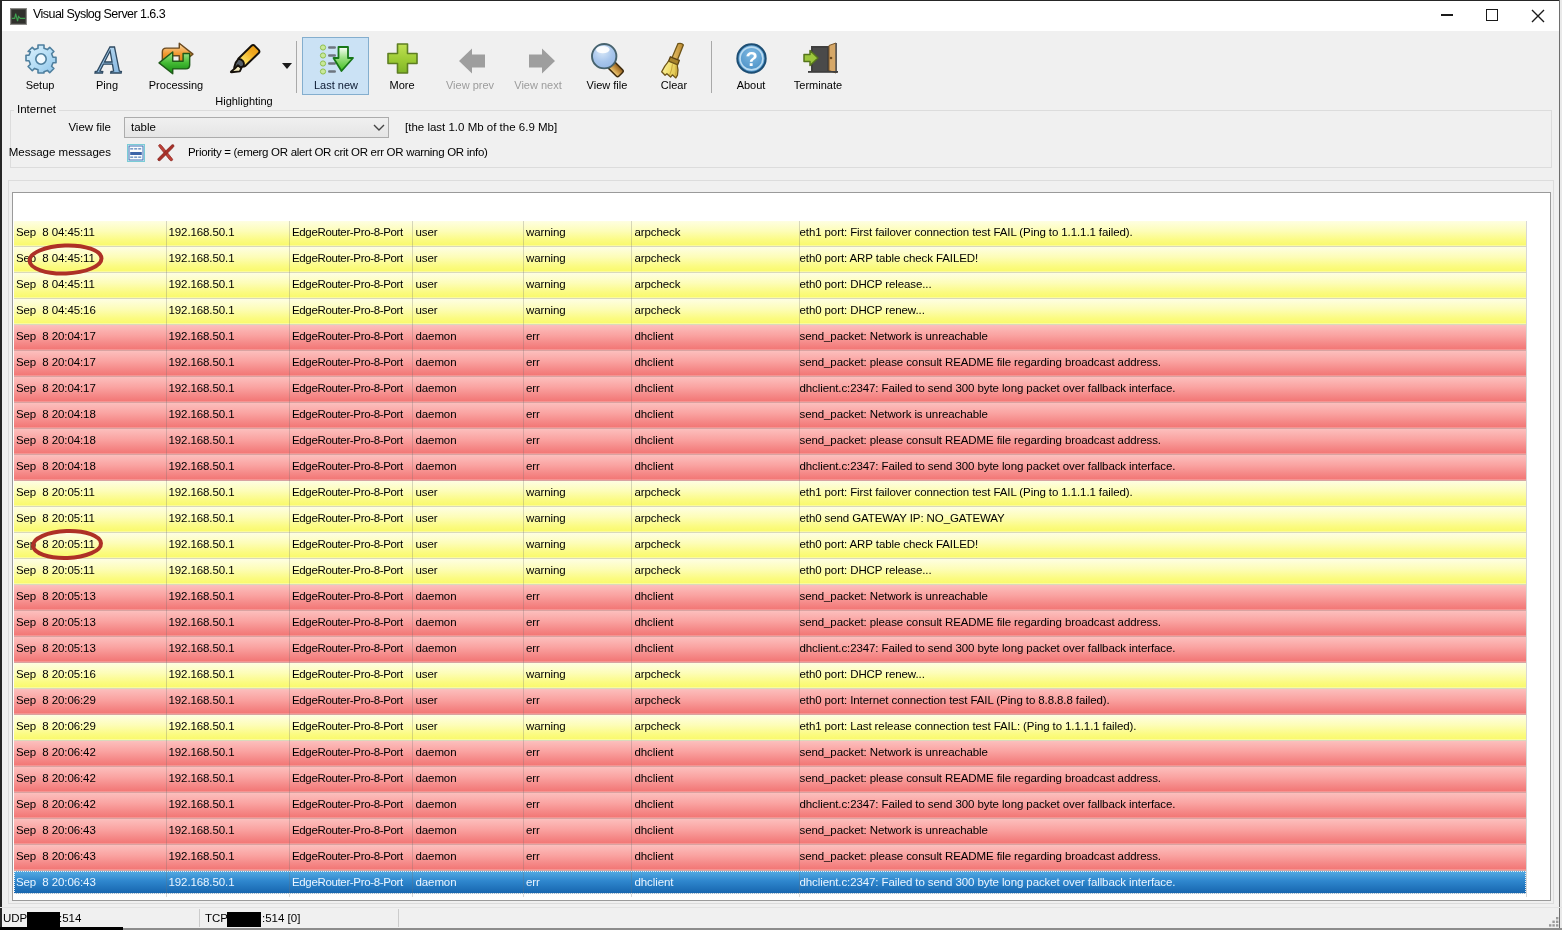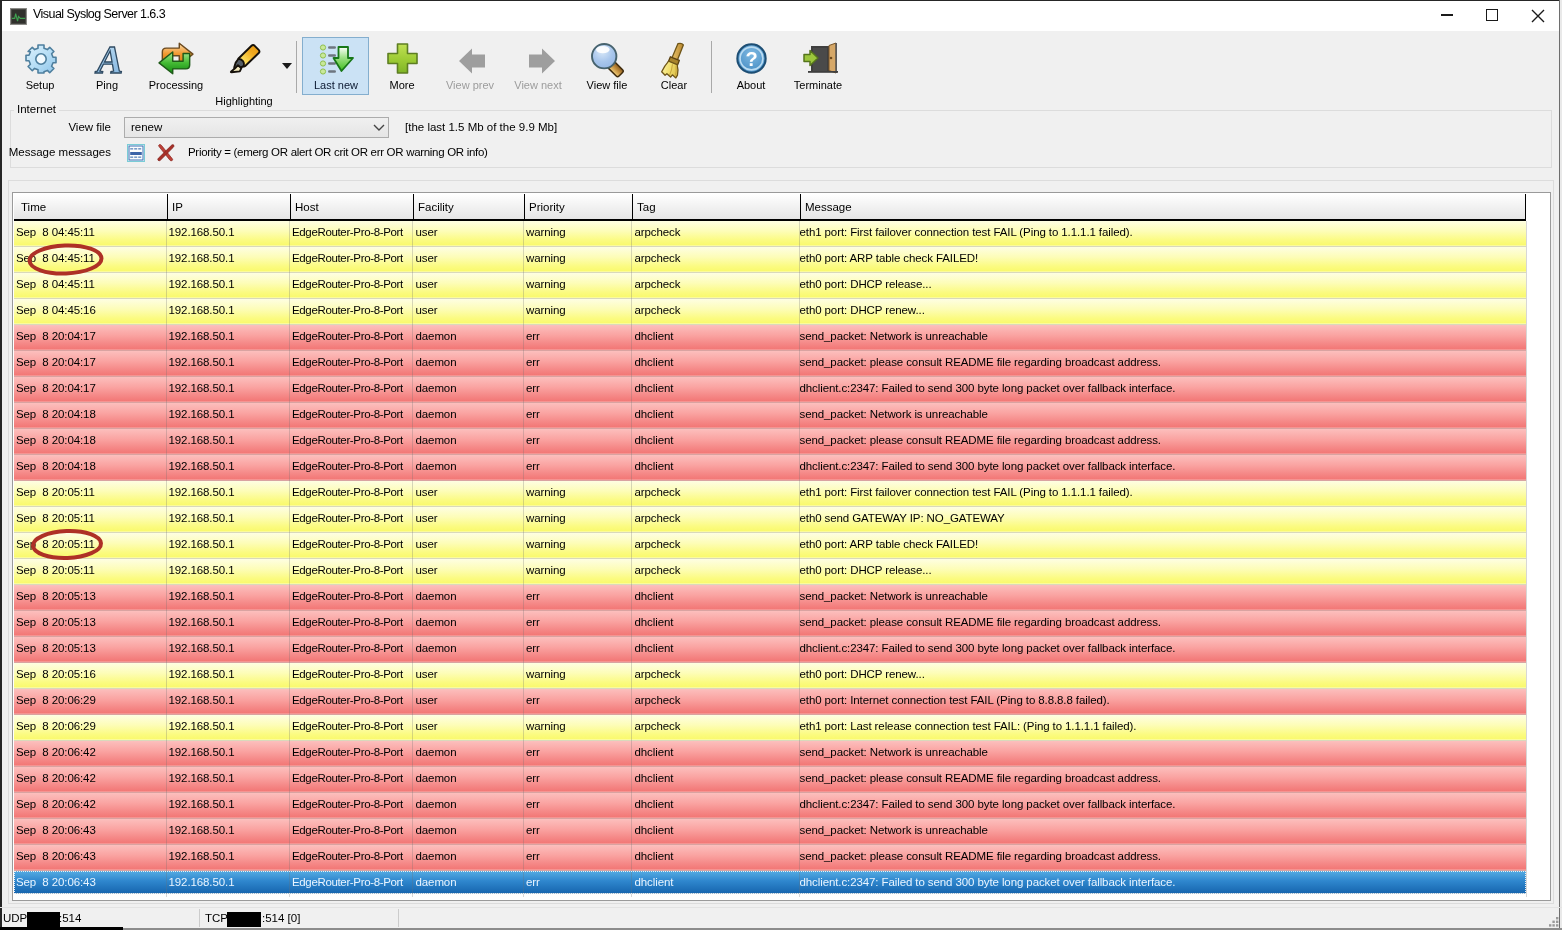--- a/index.html
+++ b/index.html
@@ -198,25 +198,25 @@
 <circle cx="29" cy="16" r="1.3" fill="#6E4A1C"></circle>
 <rect x="6" y="29" width="30" height="1.8" fill="#3F3F3F"></rect>
 <path d="M2 12.5 h6 V8.5 l8 7.5 -8 7.5 v-4 H2 z" fill="#9CC63C" stroke="#55741C" stroke-width="1.5" stroke-linejoin="round"></path>
 </g>
     </svg>
 <div class="abs tblabel" style="left:773px;top:79px;width:90px;">Terminate</div>
 <div class="abs" style="left:10px;top:110px;width:1542px;height:58px;border:1px solid #DCDCDC;box-sizing:border-box;"></div>
 <div class="abs" style="left:14px;top:103px;padding:0 3px;background:#F0F0F0;font-size:11.5px;color:#000;">Internet</div>
 <div class="abs" style="left:0;top:121px;width:111px;text-align:right;font-size:11.5px;color:#000;">View file</div>
 <div class="abs" style="left:124px;top:117px;width:265px;height:21px;background:linear-gradient(180deg,#F0F0F0,#E5E5E5);border:1px solid #ACACAC;box-sizing:border-box;"></div>
-<div class="abs" style="left:131px;top:121px;font-size:11.5px;color:#000;">renew</div>
+<div class="abs" style="left:131px;top:121px;font-size:11.5px;color:#000;">table</div>
 <svg class="abs" style="left:373px;top:124px;" width="12" height="7" viewBox="0 0 12 7">
       <path d="M1 1 L6 6 L11 1" fill="none" stroke="#444" stroke-width="1.4"></path>
     </svg>
-<div class="abs" style="left:405px;top:121px;font-size:11.5px;color:#000;">[the last 1.5 Mb of the 9.9 Mb]</div>
+<div class="abs" style="left:405px;top:121px;font-size:11.5px;color:#000;">[the last 1.0 Mb of the 6.9 Mb]</div>
 <div class="abs" style="left:0;top:146px;width:111px;text-align:right;font-size:11.5px;color:#000;">Message messages</div>
 <svg class="abs" style="left:127px;top:144px;" width="18" height="18" viewBox="0 0 18 18">
 <rect x="0.5" y="0.5" width="17" height="17" fill="#EFFCFC" stroke="#7ACCD6"></rect>
 <rect x="2" y="2" width="14" height="14" fill="#FDFDFD" stroke="#3C6EB4" stroke-width="1"></rect>
 <rect x="3.2" y="8" width="11.6" height="3" fill="#3C64A8"></rect>
 <g fill="#7A9CC8">
         <rect x="3.2" y="4" width="3" height="1.6"></rect>
         <rect x="7.2" y="4" width="3" height="1.6"></rect>
         <rect x="11.2" y="4" width="3" height="1.6"></rect>
 <rect x="3.2" y="12.4" width="3" height="1.6"></rect>
@@ -225,36 +225,20 @@
       </g>
 </svg>
 <svg class="abs" style="left:156px;top:143px;" width="19" height="19" viewBox="0 0 19 19">
 <path d="M3 3.6 Q2 2.2 3.4 1.6 Q4.6 1.2 5.4 2.3 L16.2 15.6 q1.2 1.5-0.2 2.1 -1.3 0.5-2.3-0.8 z" fill="#BC4038" stroke="#8E2A22" stroke-width="0.7"></path>
 <path d="M15.7 2.1 q1.6-1.1 2.2 0.3 0.3 1-0.6 1.9 L4.4 17.2 q-1.3 1.2-2.3 0.1 -0.8-1 0.2-2 z" fill="#A83028" stroke="#7E221C" stroke-width="0.7"></path>
 </svg>
 <div class="abs" style="left:188px;top:146px;font-size:11.5px;letter-spacing:-0.3px;color:#000;">Priority = (emerg OR alert OR crit OR err OR warning OR info)</div>
 <div class="abs" style="left:8px;top:180px;width:1546px;height:724px;border:1px solid #DCDCDC;box-sizing:border-box;"></div>
 <div class="abs" style="left:12px;top:174px;padding:0 3px;background:#F0F0F0;font-size:11.5px;letter-spacing:-0.3px;color:#000;margin-top:32px;">Displaying 26 messages of 8547</div>
 <div class="abs" style="left:12px;top:192px;width:1539px;height:709px;background:#FFFFFF;border:1px solid #9A9A9A;box-sizing:border-box;overflow:hidden;">
-<div class="abs" style="left:1px;top:1px;width:1512px;height:27px;background:linear-gradient(180deg,#FFFFFF,#E5E5E5);border-bottom:2px solid #000;box-sizing:border-box;">
-<div class="hcell" style="left:7px;">Time</div>
-<div class="hcell" style="left:158px;">IP</div>
-<div class="hcell" style="left:281px;">Host</div>
-<div class="hcell" style="left:404px;">Facility</div>
-<div class="hcell" style="left:515px;">Priority</div>
-<div class="hcell" style="left:623px;">Tag</div>
-<div class="hcell" style="left:791px;">Message</div>
-<div class="abs" style="left:152.5px;top:0;width:1px;height:25px;background:#000;"></div>
-<div class="abs" style="left:275.5px;top:0;width:1px;height:25px;background:#000;"></div>
-<div class="abs" style="left:398.5px;top:0;width:1px;height:25px;background:#000;"></div>
-<div class="abs" style="left:509.5px;top:0;width:1px;height:25px;background:#000;"></div>
-<div class="abs" style="left:617.5px;top:0;width:1px;height:25px;background:#000;"></div>
-<div class="abs" style="left:785.5px;top:0;width:1px;height:25px;background:#000;"></div>
-<div class="abs" style="left:1511px;top:0;width:1px;height:25px;background:#000;"></div>
-</div>
 <div class="row yrow" style="top:28px;">
 <div class="cell" style="left:2px;">Sep&nbsp;&nbsp;8 04:45:11</div>
 <div class="cell" style="left:154.5px;">192.168.50.1</div>
 <div class="cell" style="left:278px;"><span style="letter-spacing:-0.35px">EdgeRouter-Pro-8-Port</span></div>
 <div class="cell" style="left:401.5px;">user</div>
 <div class="cell" style="left:512px;">warning</div>
 <div class="cell" style="left:620.5px;">arpcheck</div>
 <div class="cell" style="left:785.5px;">eth1 port: First failover connection test FAIL (Ping to 1.1.1.1 failed).</div>
 </div>
 <div class="row yrow" style="top:54px;">

